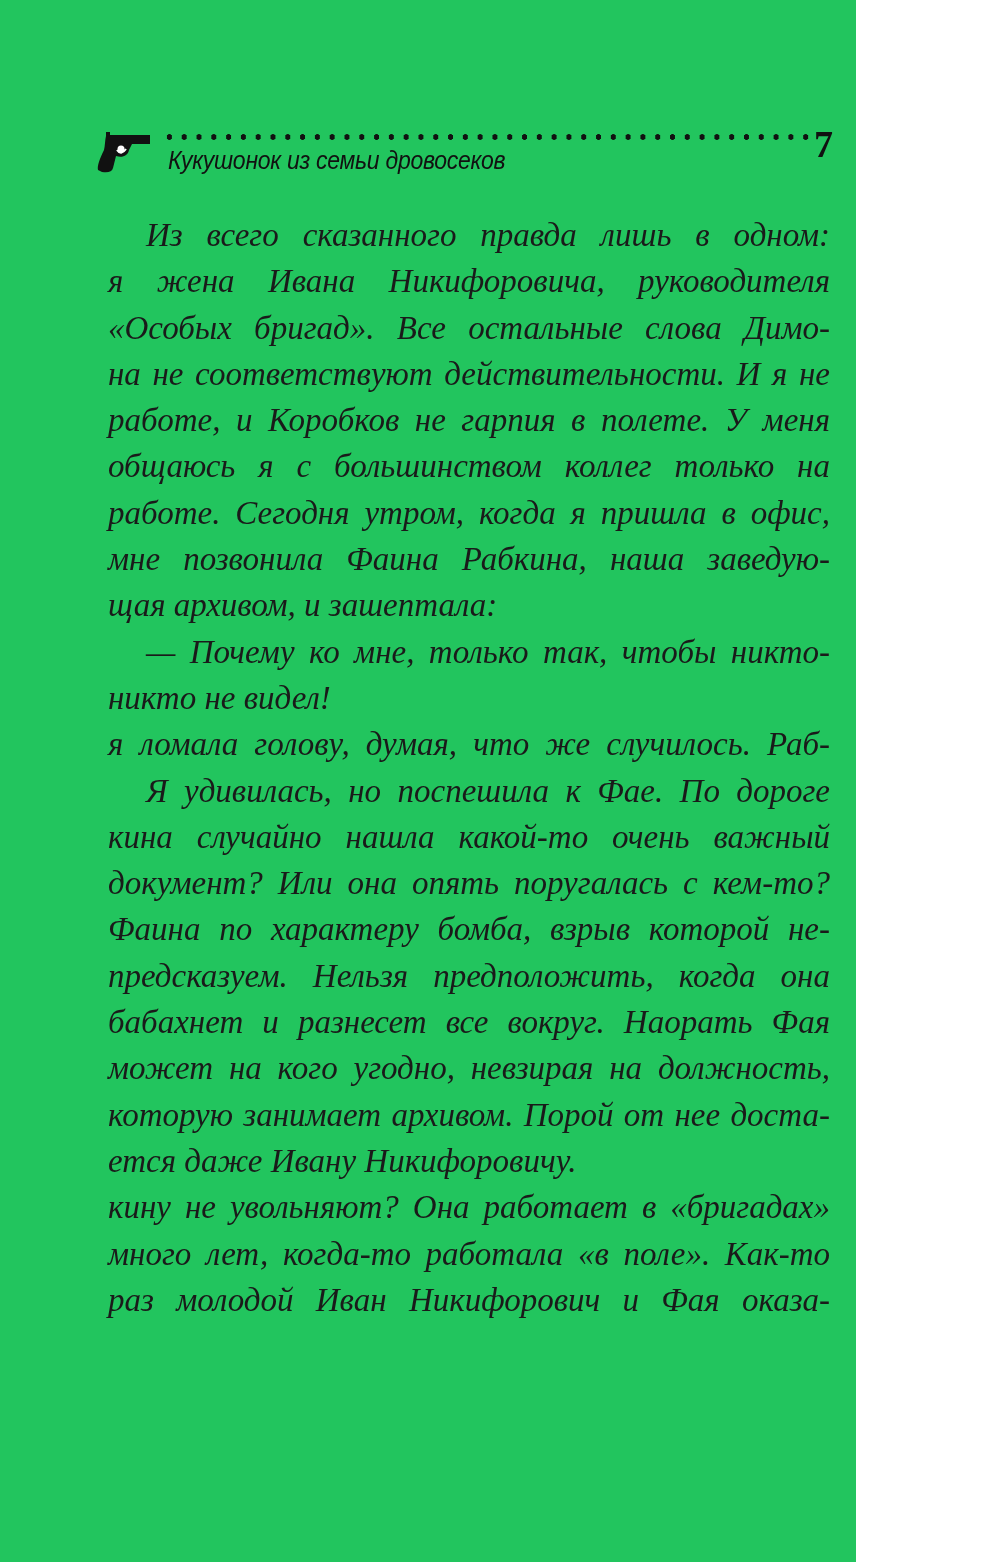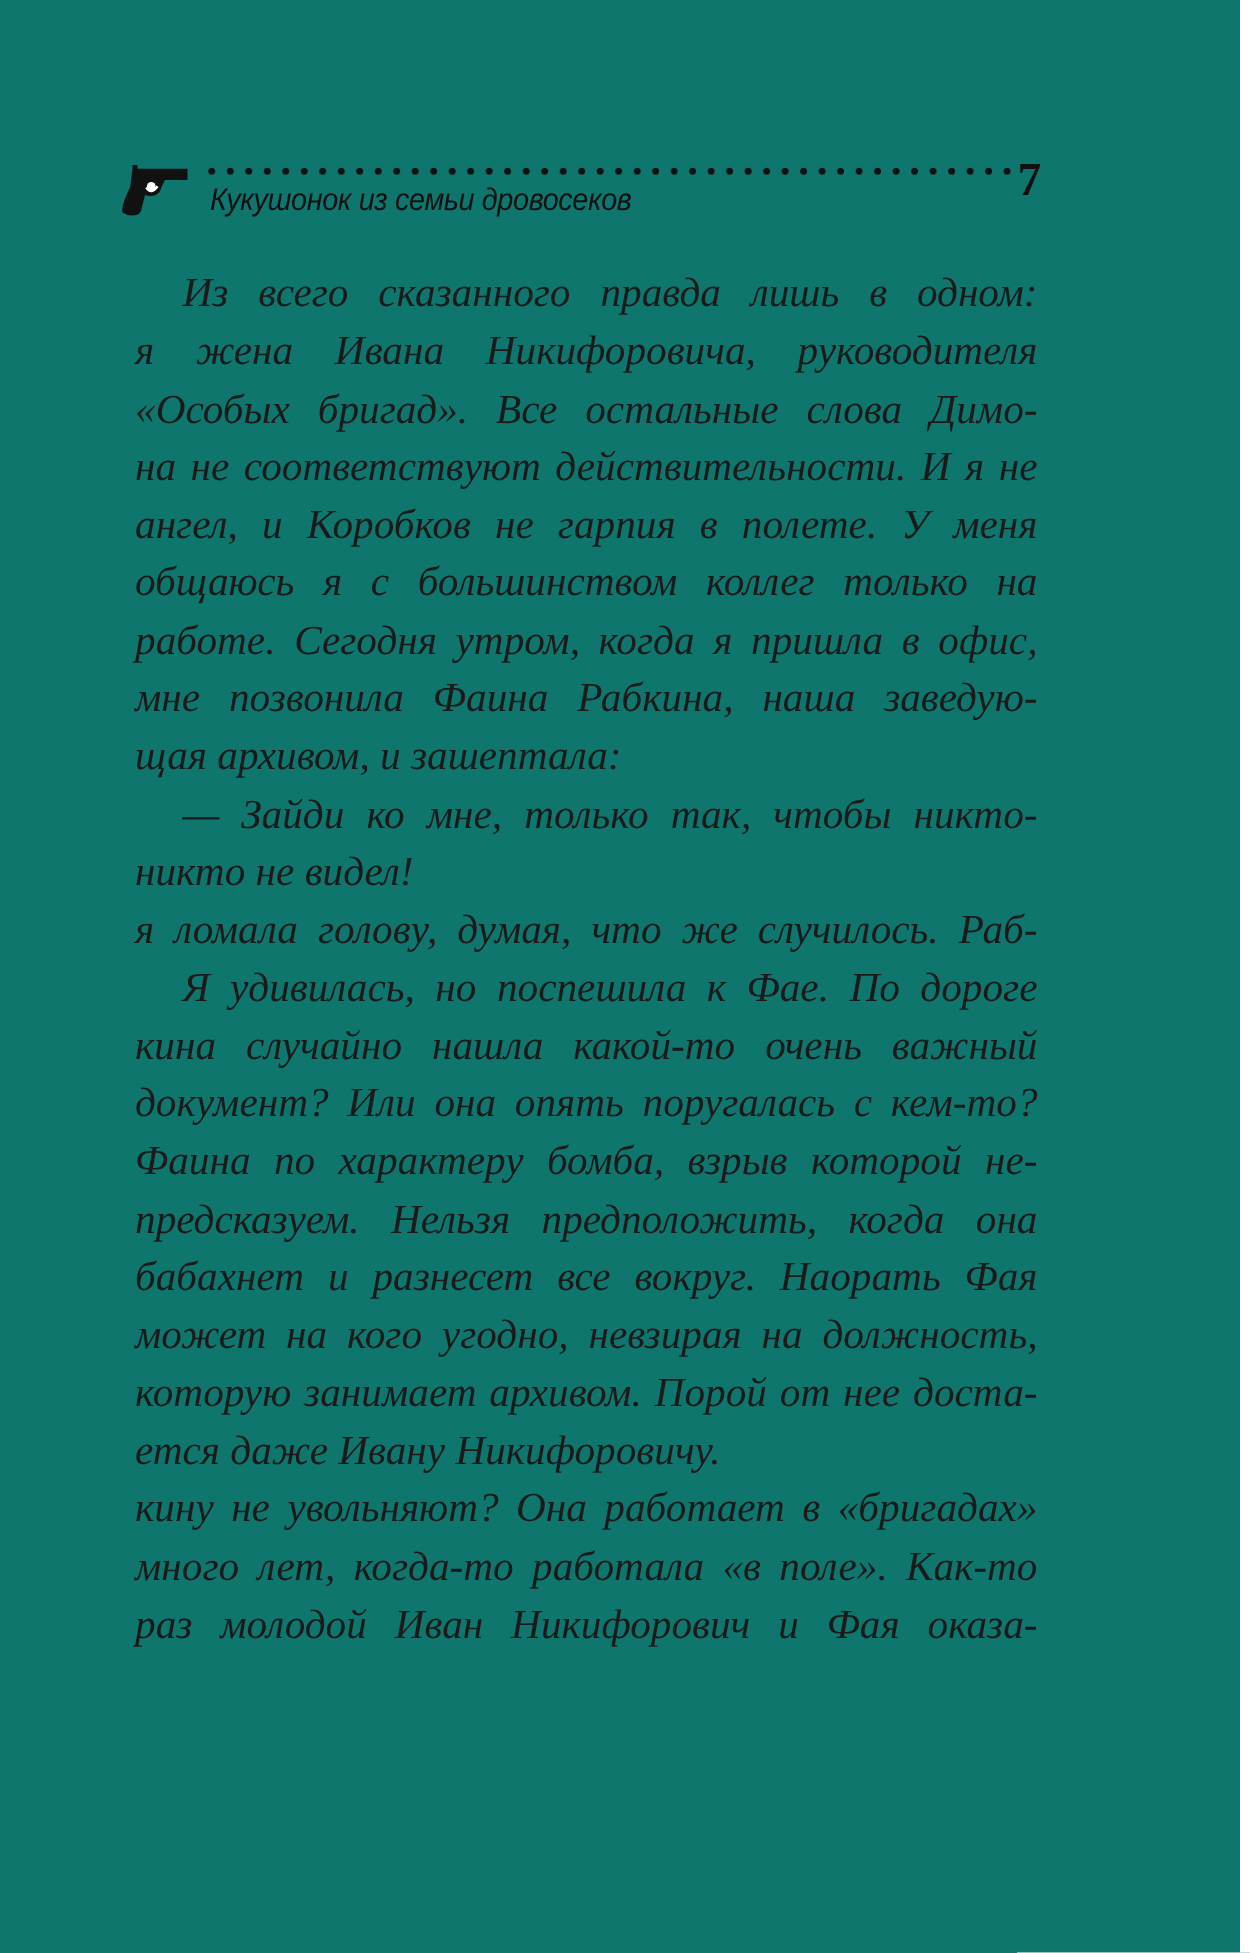--- a/index.html
+++ b/index.html
@@ -1,17 +1,17 @@
 <!DOCTYPE html>
 <html><head>
 <meta charset="utf-8">
 <style>
   html, body { margin: 0; padding: 0; background: #ffffff; }
   body { width: 1000px; height: 1562px; position: relative; overflow: hidden; }
-  .page { position: absolute; left: 0; top: 0; width: 992px; height: 1562px; background: #0f766e; }
+  .page { position: absolute; left: 0; top: 0; width: 856px; height: 1562px; background: #22c55e; }
   .header { position: absolute; left: 96px; top: 126px; width: 740px; height: 60px; }
   .gun { position: absolute; left: 0; top: 2px; width: 60px; height: 46px; }
   .dots { position: absolute; left: 66px; top: 6px; width: 652px; height: 10px;
           background-image: radial-gradient(circle, #111 2.6px, transparent 3px);
           background-size: 14.8px 10px; background-repeat: repeat-x; }
   .runner { position: absolute; left: 72px; top: 20px; font-family: "Liberation Sans", sans-serif;
             font-style: italic; font-size: 25px; color: #111; letter-spacing: -0.3px; transform: scaleX(0.92); transform-origin: left top; white-space: nowrap; }
   .pageno { position: absolute; left: 718px; top: -4px; font-family: "Liberation Serif", serif;
             font-weight: bold; font-size: 38px; color: #111; }
   .body-text { position: absolute; left: 108px; top: 212px; width: 722px;
@@ -34,26 +34,26 @@
     <div class="dots"></div>
     <div class="runner">Кукушонок из семьи дровосеков</div>
     <div class="pageno">7</div>
   </div>
 
   <div class="body-text" id="body-text">
       <div class="line indent">Из всего сказанного правда лишь в одном:</div>
       <div class="line">я жена Ивана Никифоровича, руководителя</div>
       <div class="line">«Особых бригад». Все остальные слова Димо-</div>
       <div class="line">на не соответствуют действительности. И я не</div>
-      <div class="line">ангел, и Коробков не гарпия в полете. У меня</div>
+      <div class="line">работе, и Коробков не гарпия в полете. У меня</div>
       <div class="line">общаюсь я с большинством коллег только на</div>
       <div class="line">работе. Сегодня утром, когда я пришла в офис,</div>
       <div class="line">мне позвонила Фаина Рабкина, наша заведую-</div>
       <div class="line last">щая архивом, и зашептала:</div>
-      <div class="line indent">— Зайди ко мне, только так, чтобы никто-</div>
+      <div class="line indent">— Почему ко мне, только так, чтобы никто-</div>
       <div class="line last">никто не видел!</div>
       <div class="line">я ломала голову, думая, что же случилось. Раб-</div>
       <div class="line indent">Я удивилась, но поспешила к Фае. По дороге</div>
       <div class="line">кина случайно нашла какой-то очень важный</div>
       <div class="line">документ? Или она опять поругалась с кем-то?</div>
       <div class="line">Фаина по характеру бомба, взрыв которой не-</div>
       <div class="line">предсказуем. Нельзя предположить, когда она</div>
       <div class="line">бабахнет и разнесет все вокруг. Наорать Фая</div>
       <div class="line">может на кого угодно, невзирая на должность,</div>
       <div class="line">которую занимает архивом. Порой от нее доста-</div>

